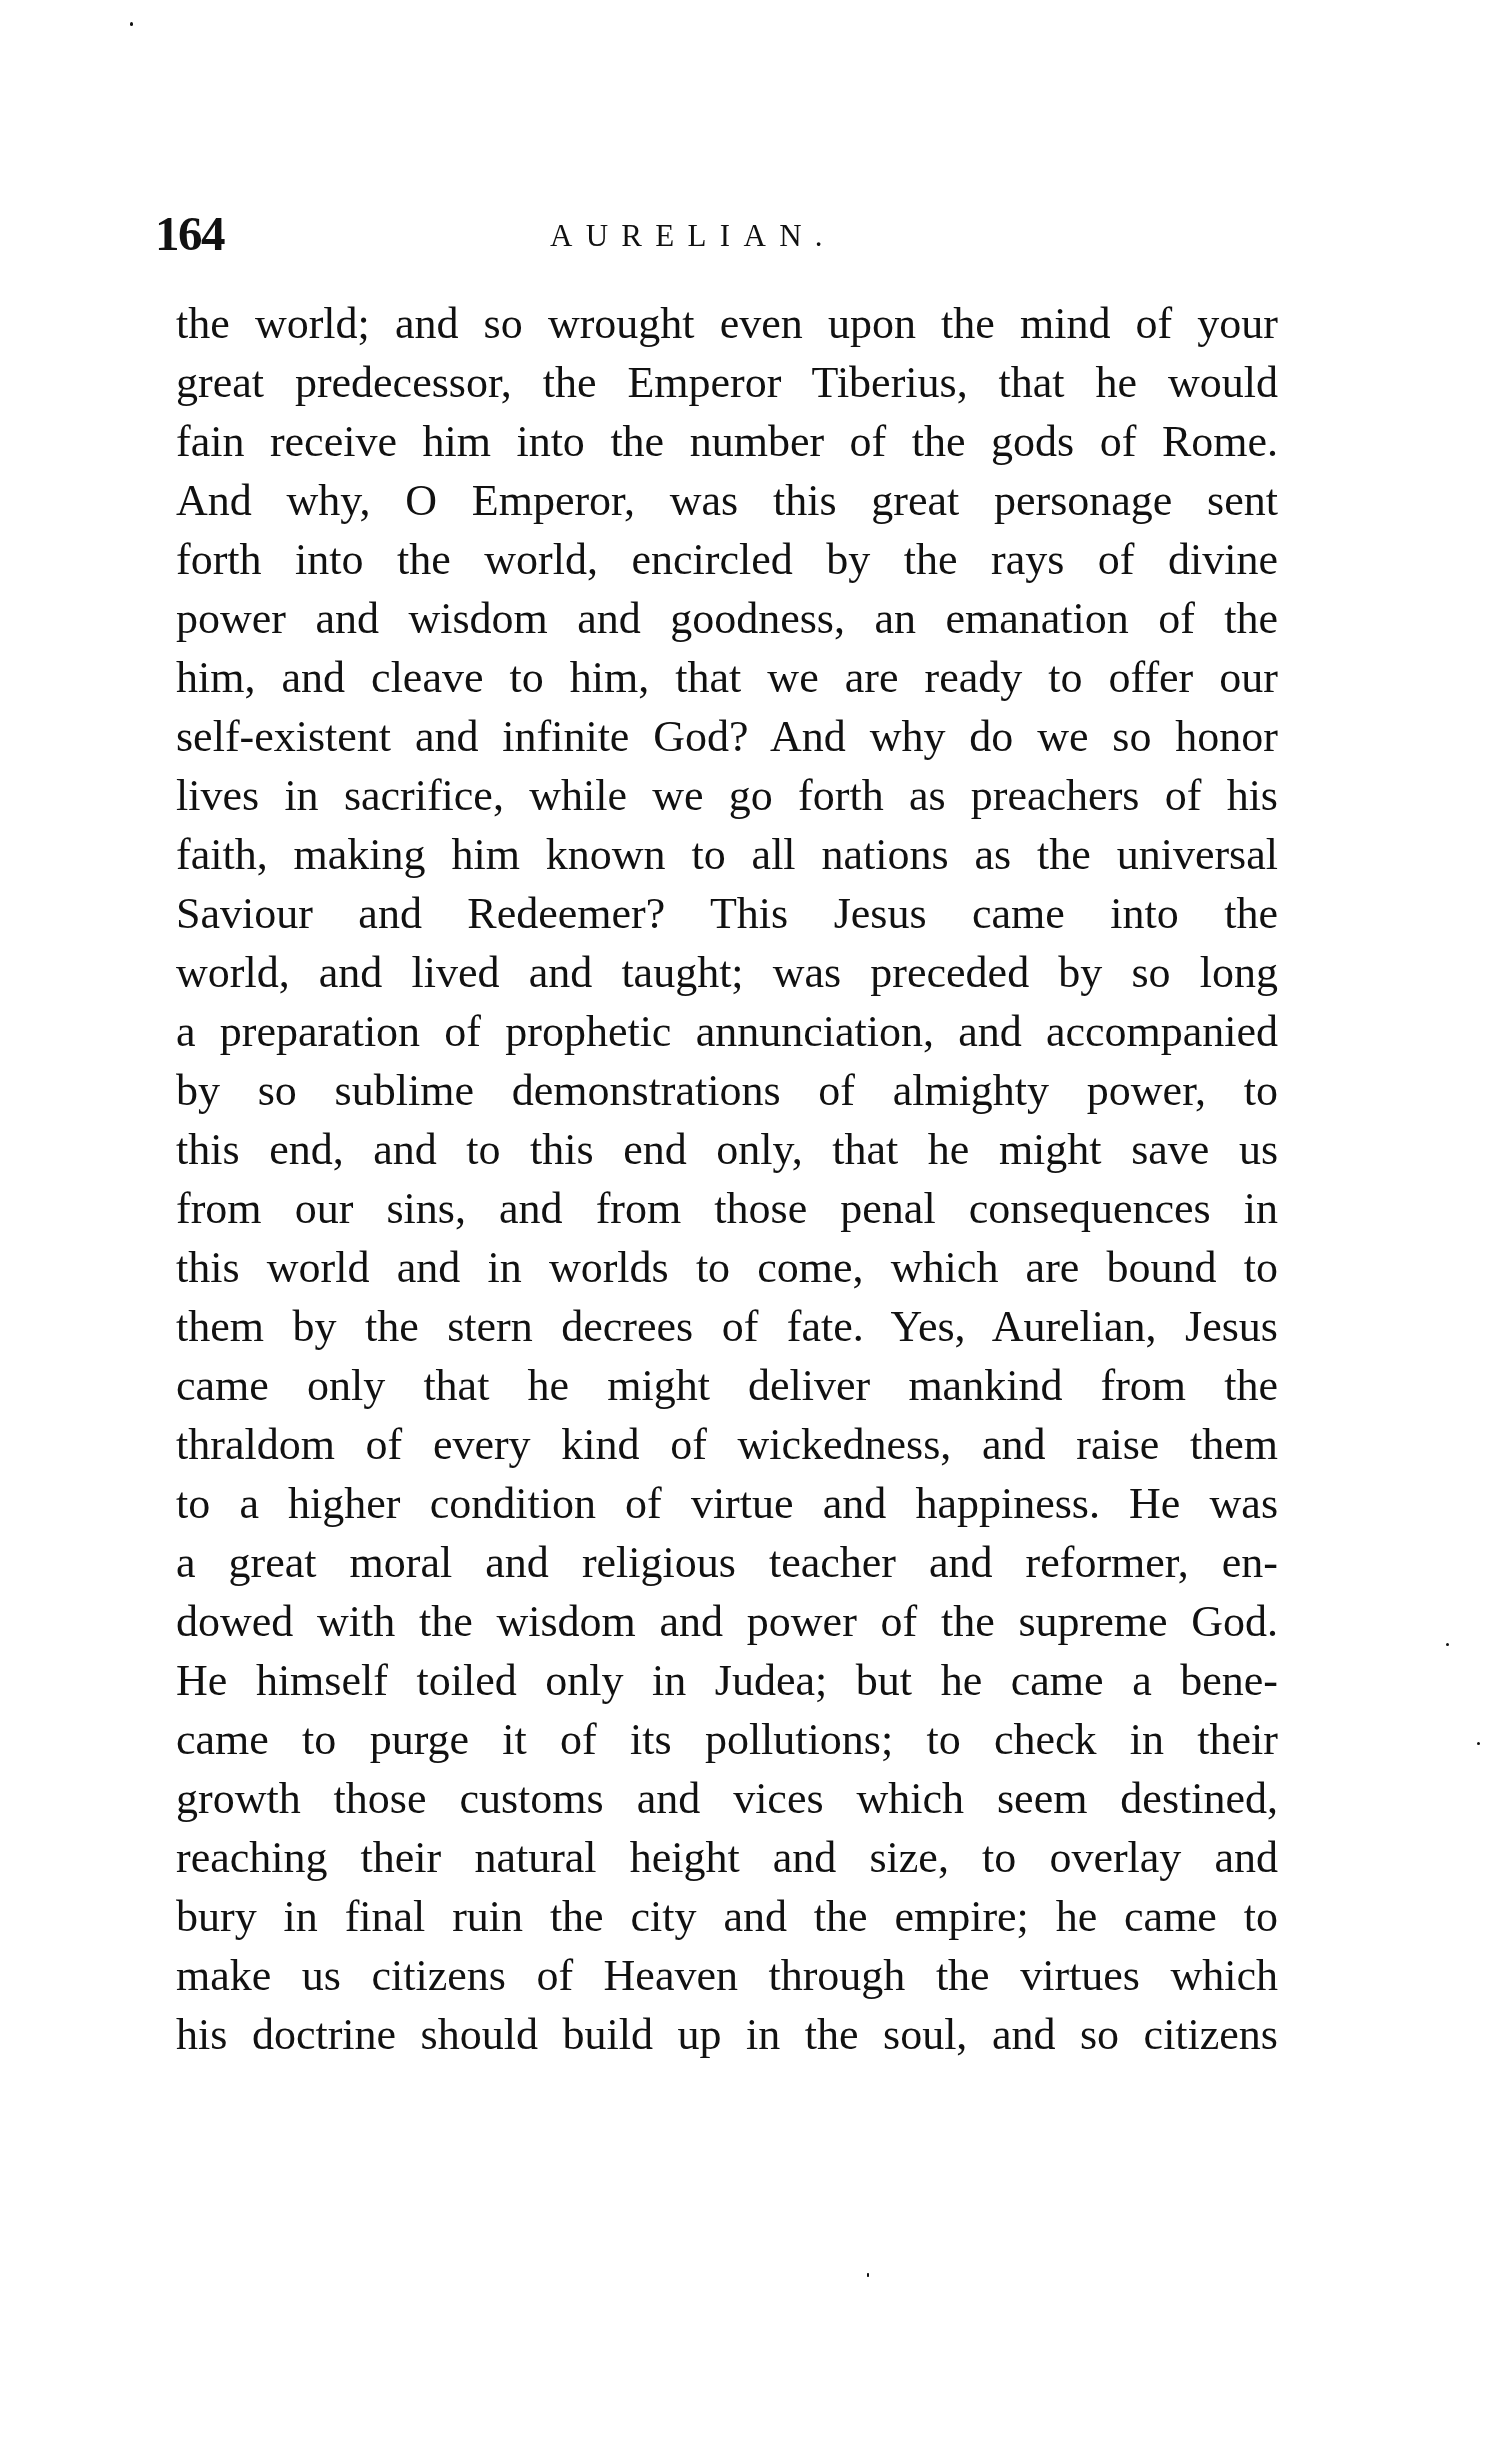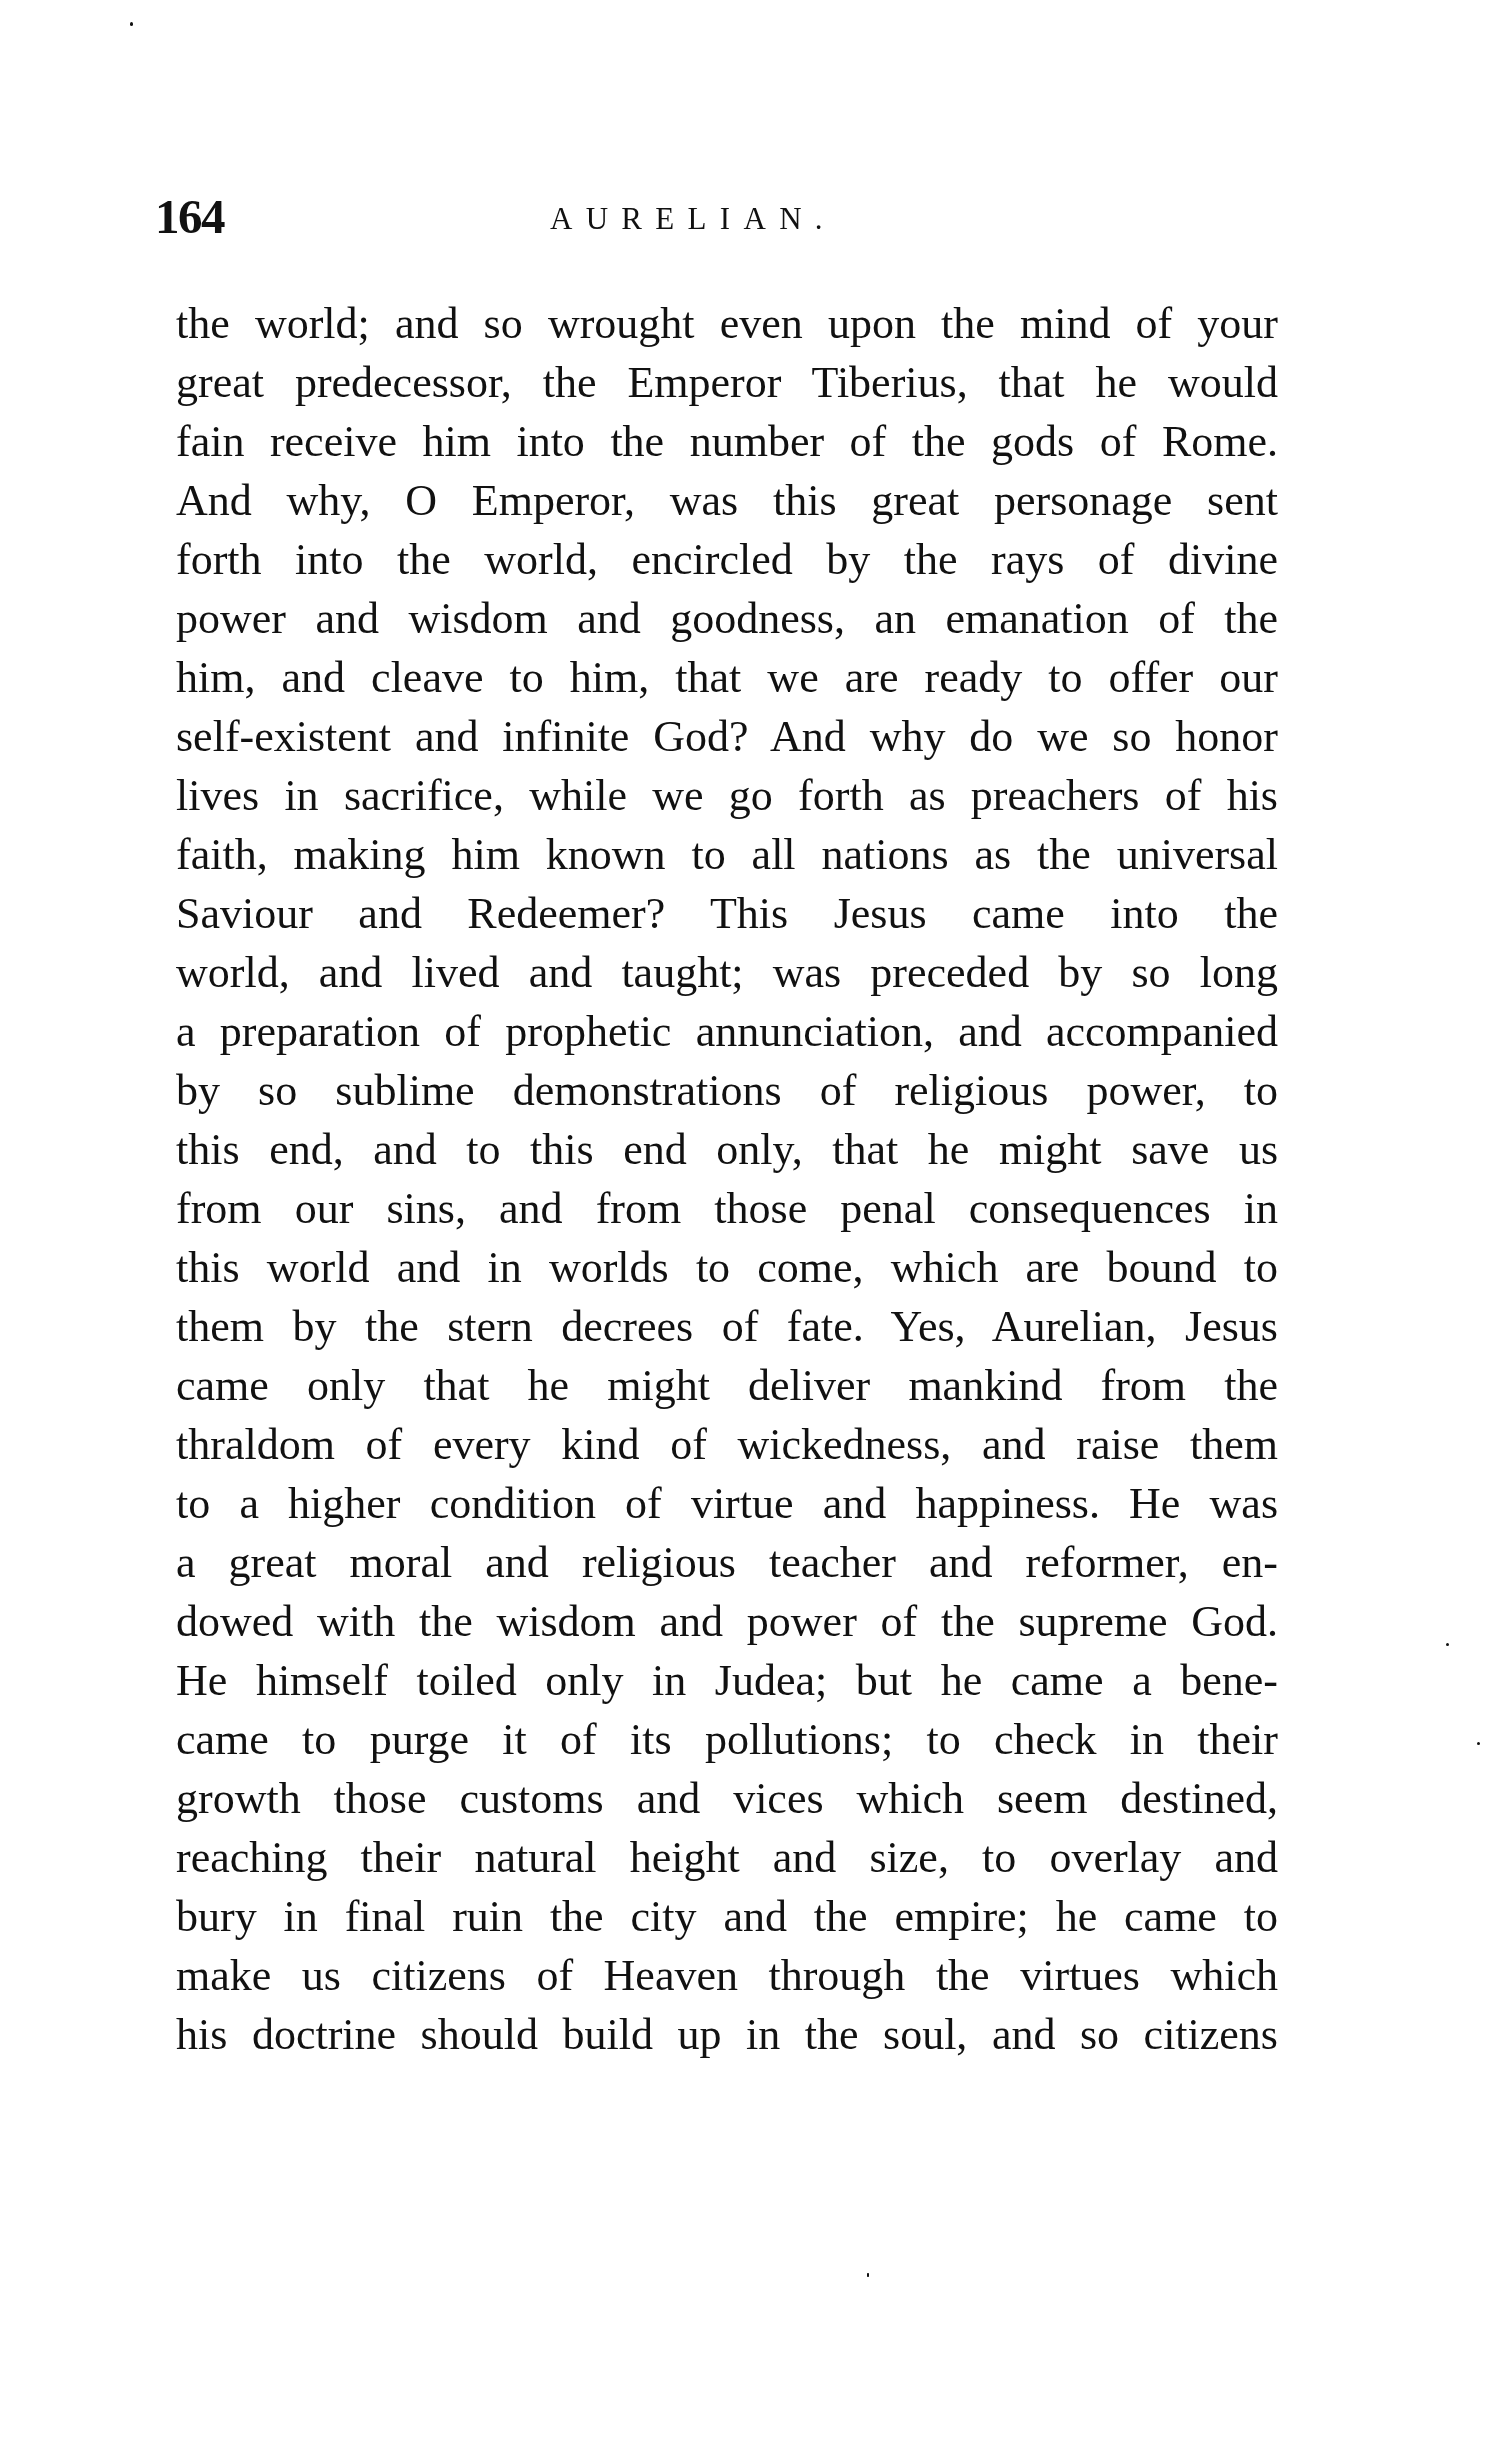--- a/index.html
+++ b/index.html
@@ -16,21 +16,21 @@
     color: #111111;
   }
   .page {
     position: absolute;
     left: 0; top: 0;
     width: 1489px;
     height: 2462px;
   }
   .running-head {
     position: absolute;
-    top: 193px;
+    top: 210px;
     left: 155px;
     width: 1122px;
     height: 47px;
   }
   .page-number {
     position: absolute;
     left: 0;
     top: 0;
     font-size: 49px;
     font-weight: bold;
@@ -86,21 +86,21 @@
     <span class="line">And why, O Emperor, was this great personage sent</span>
     <span class="line">forth into the world, encircled by the rays of divine</span>
     <span class="line">power and wisdom and goodness, an emanation of the</span>
     <span class="line">him, and cleave to him, that we are ready to offer our</span>
     <span class="line">self-existent and infinite God? And why do we so honor</span>
     <span class="line">lives in sacrifice, while we go forth as preachers of his</span>
     <span class="line">faith, making him known to all nations as the universal</span>
     <span class="line">Saviour and Redeemer? This Jesus came into the</span>
     <span class="line">world, and lived and taught; was preceded by so long</span>
     <span class="line">a preparation of prophetic annunciation, and accompanied</span>
-    <span class="line">by so sublime demonstrations of religious power, to</span>
+    <span class="line">by so sublime demonstrations of almighty power, to</span>
     <span class="line">this end, and to this end only, that he might save us</span>
     <span class="line">from our sins, and from those penal consequences in</span>
     <span class="line">this world and in worlds to come, which are bound to</span>
     <span class="line">them by the stern decrees of fate. Yes, Aurelian, Jesus</span>
     <span class="line">came only that he might deliver mankind from the</span>
     <span class="line">thraldom of every kind of wickedness, and raise them</span>
     <span class="line">to a higher condition of virtue and happiness. He was</span>
     <span class="line">a great moral and religious teacher and reformer, en-</span>
     <span class="line">dowed with the wisdom and power of the supreme God.</span>
     <span class="line">He himself toiled only in Judea; but he came a bene-</span>

